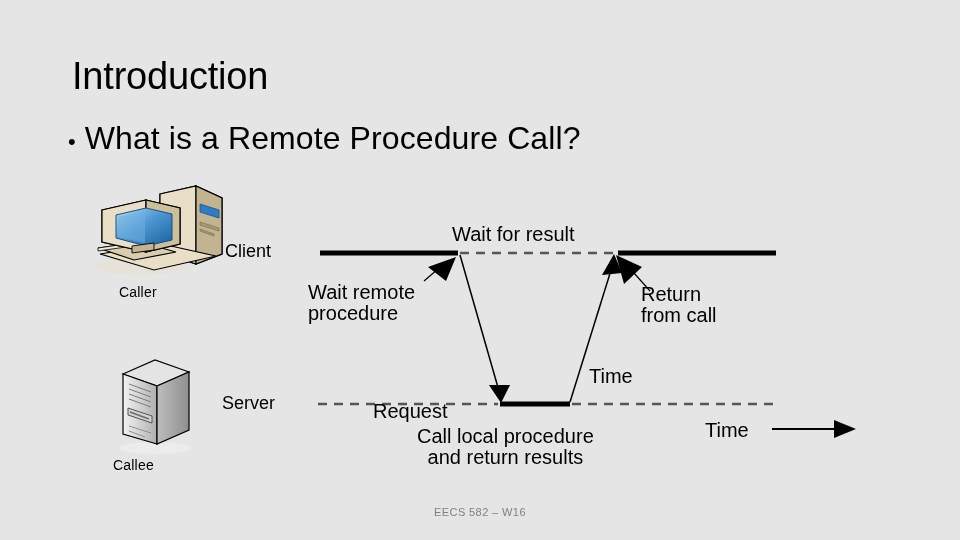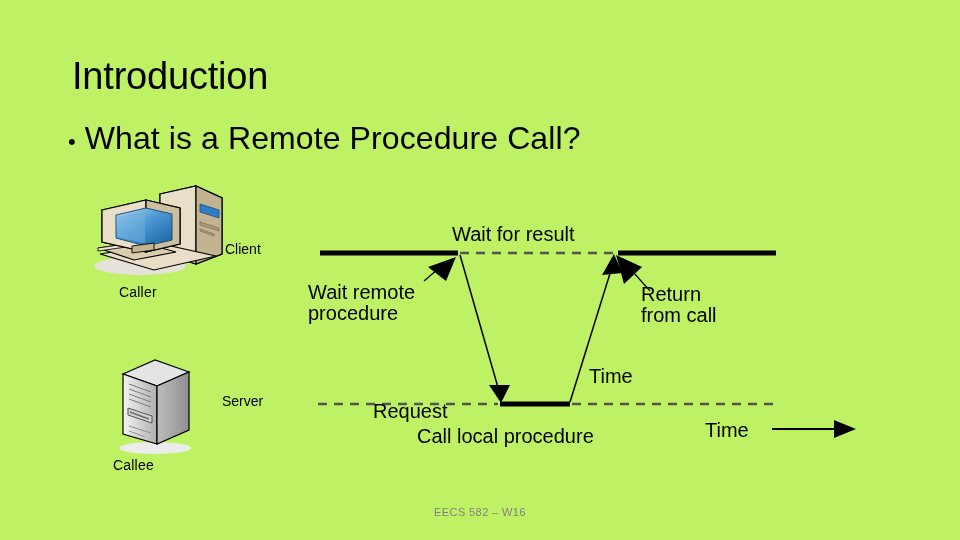--- a/index.html
+++ b/index.html
@@ -14,21 +14,21 @@
     position: relative;
     overflow: hidden;
     font-family: "Liberation Sans", sans-serif;
     color: #000000;
     -webkit-font-smoothing: antialiased;
   }
 
   .slide {
     position: absolute;
     inset: 0;
-    background: #bef264;
+    background: #e5e5e5;
   }
 
   
   .slide-title {
     position: absolute;
     left: 72px;
     top: 56px;
     font-size: 38px;
     font-weight: 400;
     letter-spacing: -0.2px;
@@ -91,21 +91,21 @@
     position: absolute;
     left: 210px;
     top: 205px;
     width: 750px;
     height: 260px;
   }
   .diagram-svg { display: block; }
 
   .lane-label {
     position: absolute;
-    font-size: 14px;
+    font-size: 18px;
     color: #000000;
     white-space: nowrap;
     text-align: center;
   }
   #client-lane-label { left: 225px; top: 241px; }
   #server-lane-label { left: 222px; top: 393px; }
 
   .annot {
     position: absolute;
     font-size: 20px;
@@ -252,19 +252,20 @@
   <div class="annot" id="annot-return">
     <div>Return</div>
     <div>from call</div>
   </div>
 
   <div class="annot" id="annot-request">Request</div>
   <div class="annot" id="annot-reply">Time</div>
 
   <div class="annot" id="annot-call-local">
     <div>Call local procedure</div>
+    <div>and return results</div>
   </div>
 
   <div class="annot" id="annot-time">Time</div>
 
   <div class="footer-note">EECS 582 – W16</div>
 
 </div>
 
 </body></html>

